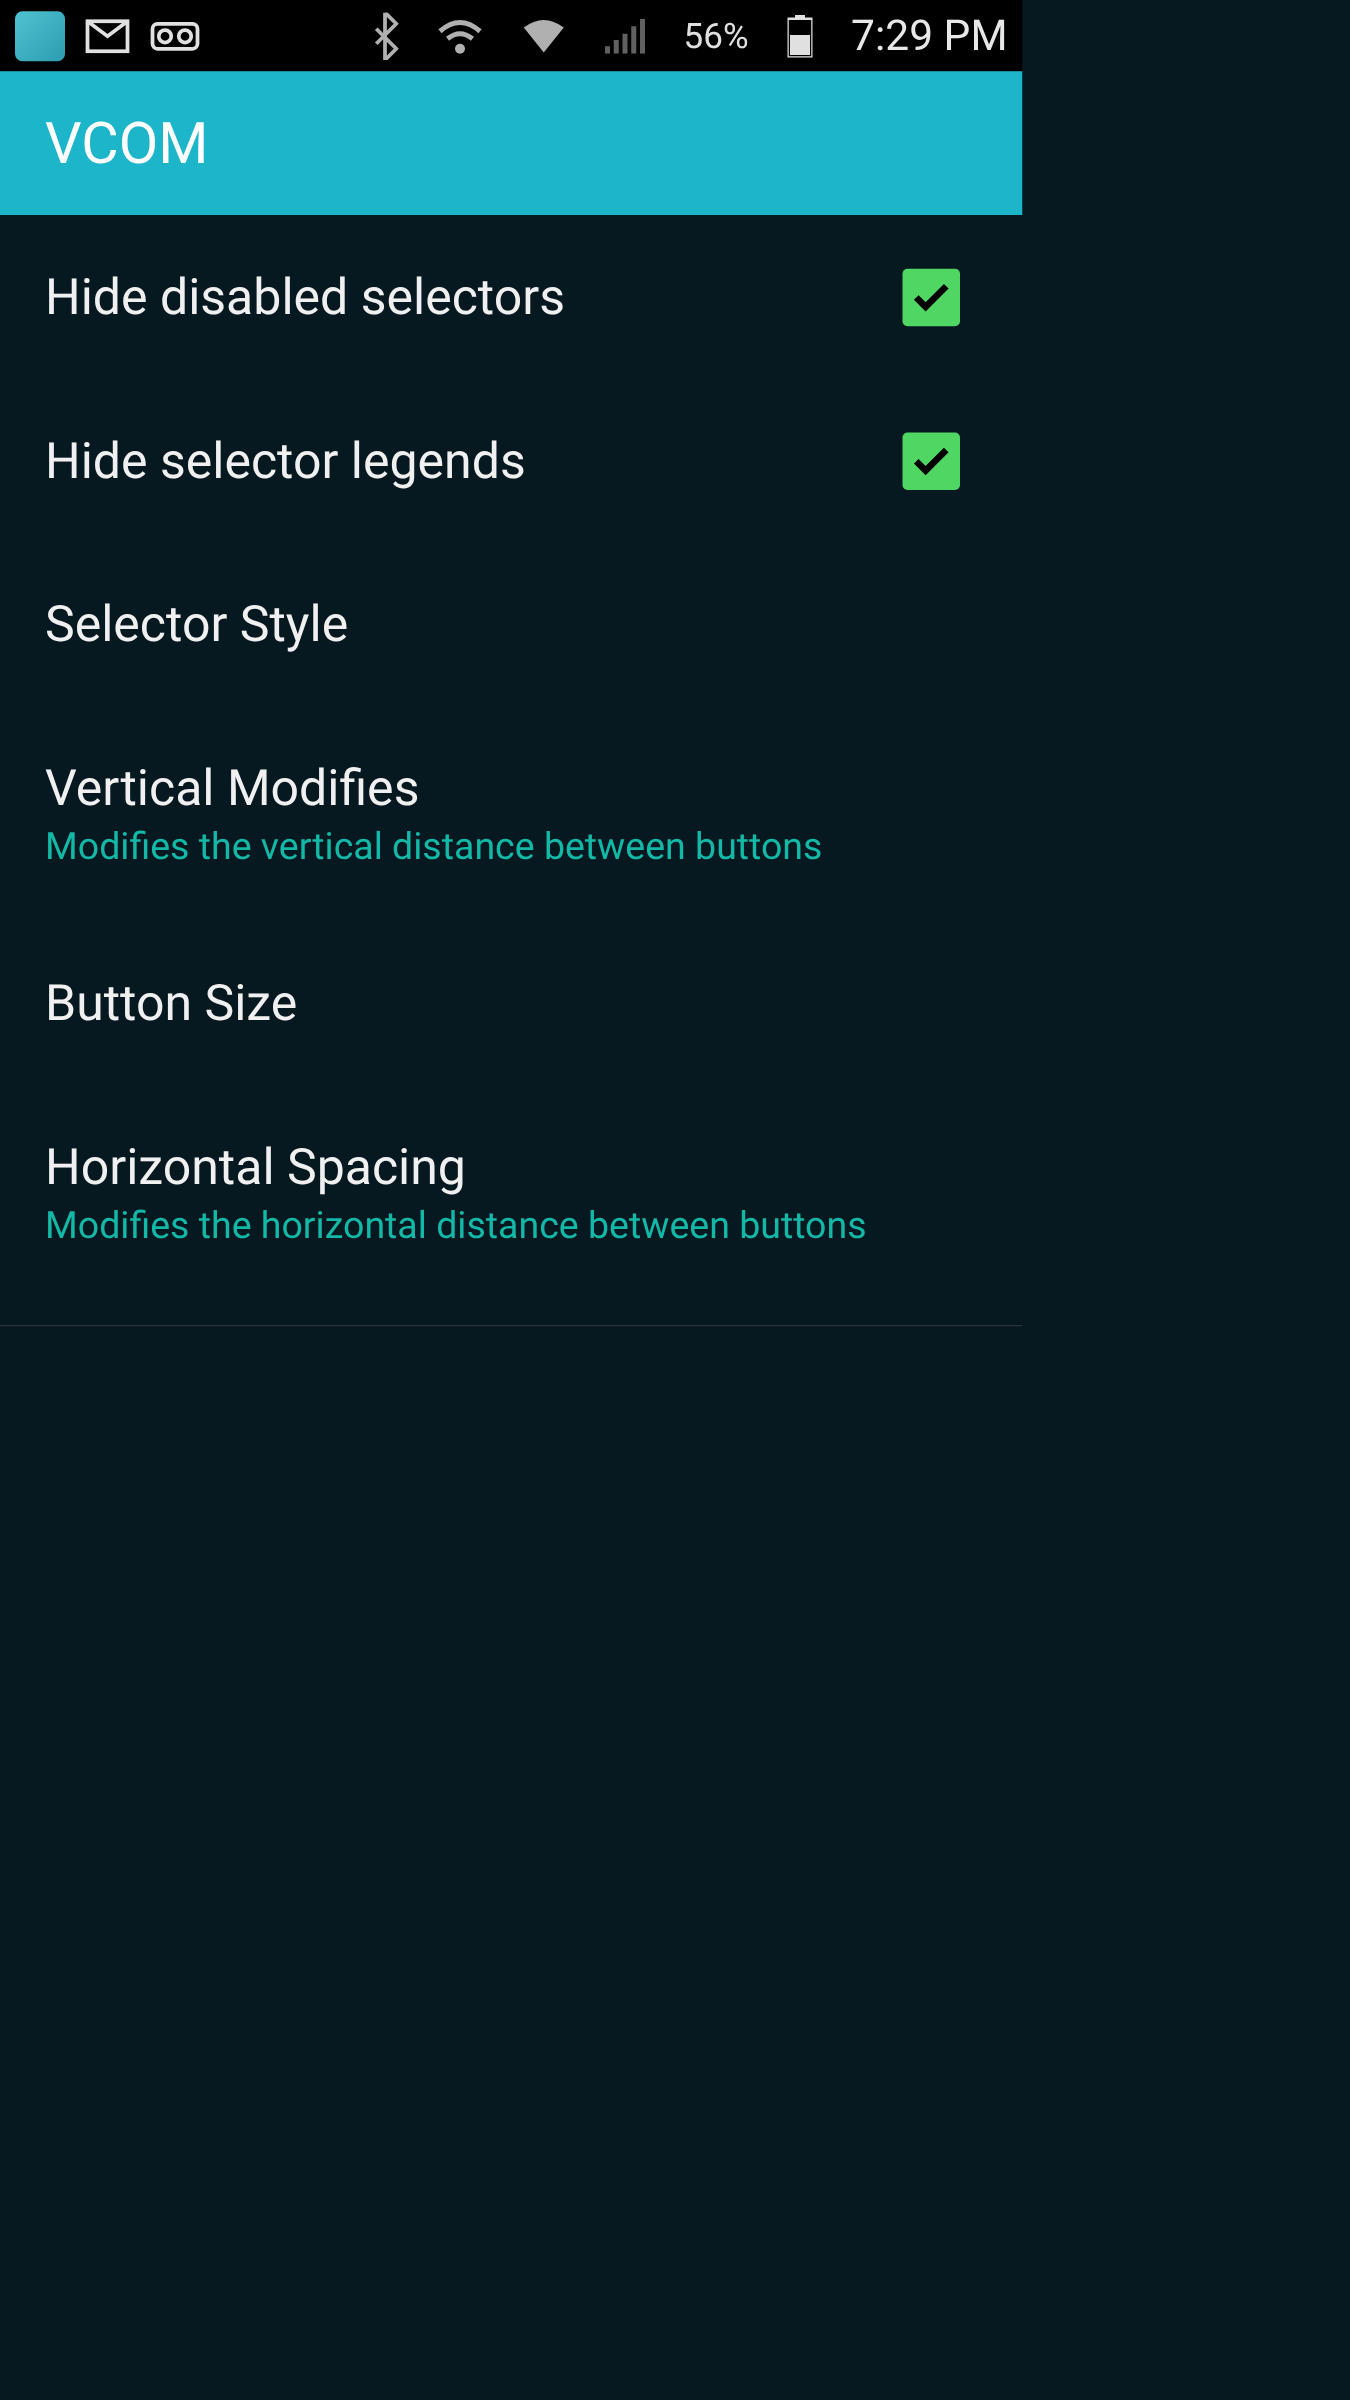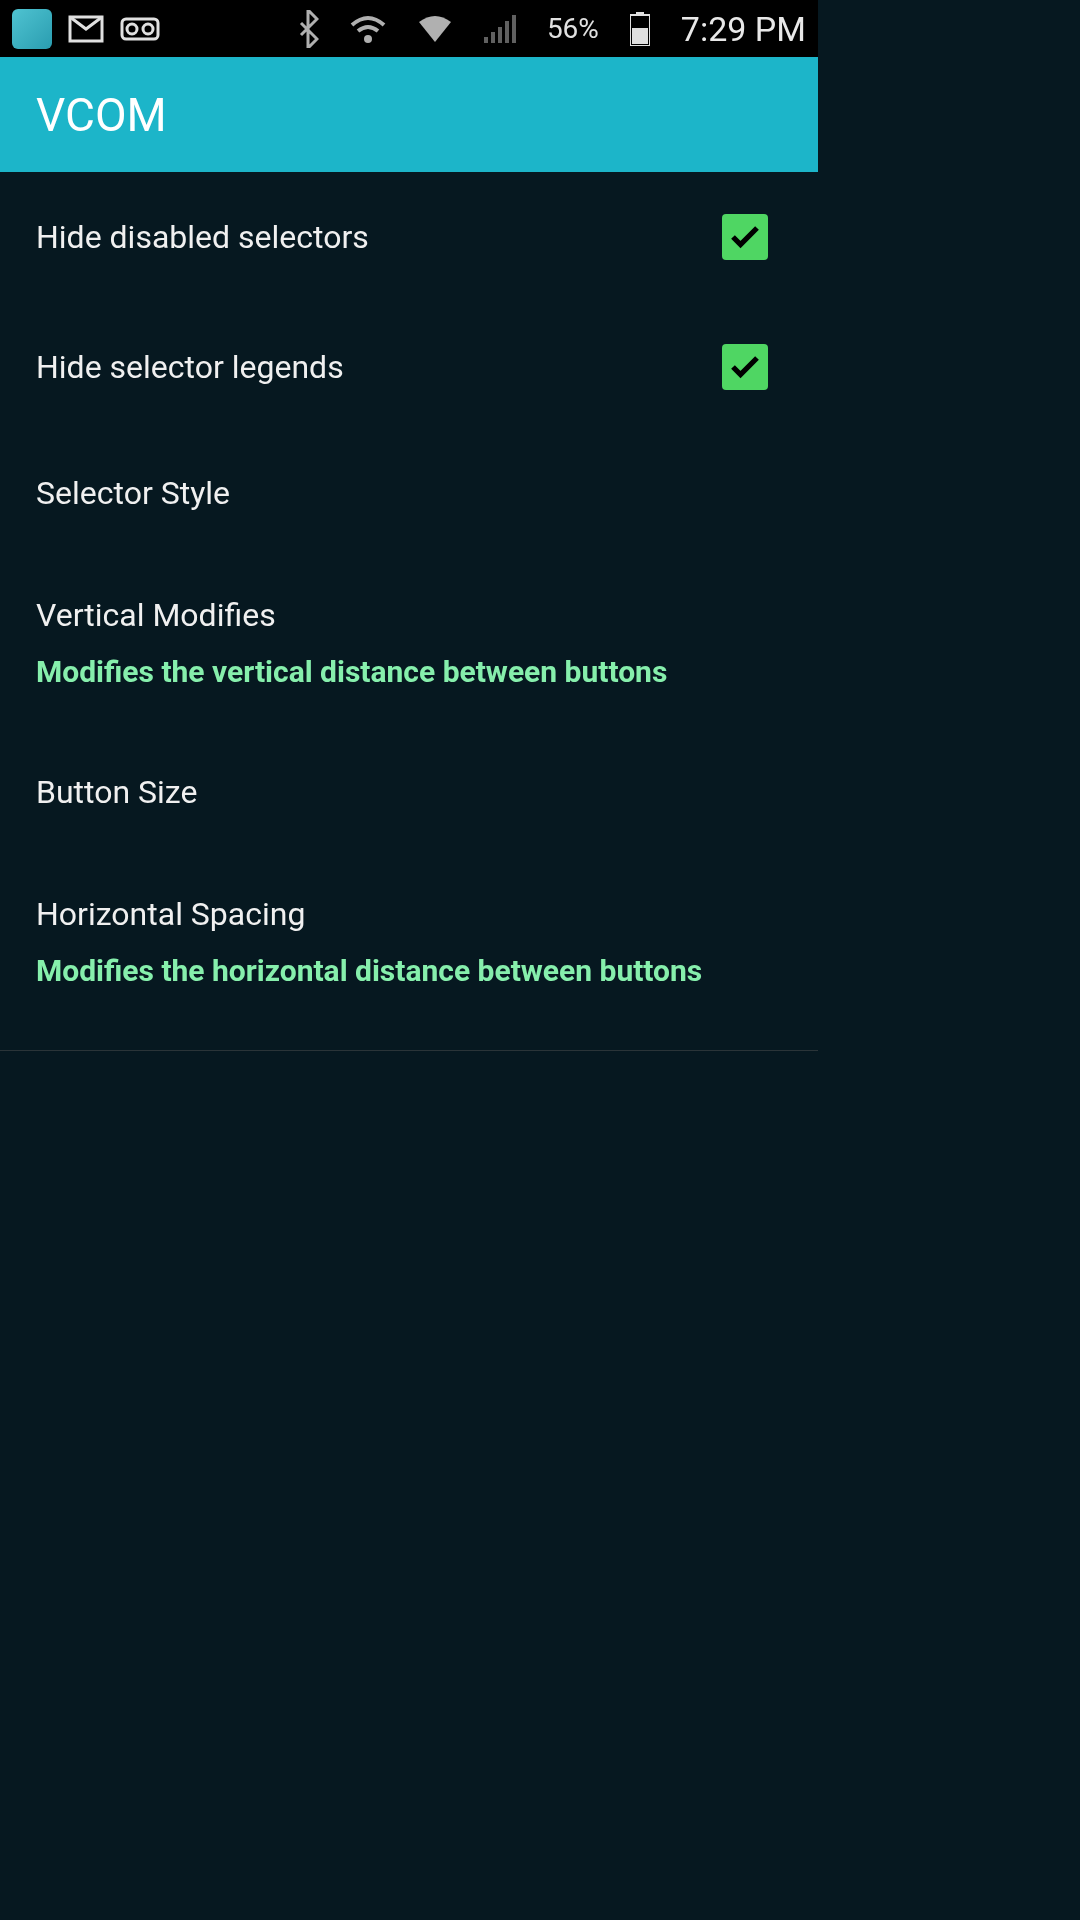--- a/index.html
+++ b/index.html
@@ -79,28 +79,28 @@
       padding: 42px 36px;
       display: flex;
       align-items: center;
       justify-content: space-between;
     }
     .list-item-content {
       flex: 1;
     }
     .list-item-title {
       color: #f0f0f0;
-      font-size: 32px;
+      font-size: 40px;
       font-weight: 400;
     }
     .list-item-subtitle {
-      color: #86efac;
+      color: #14b8a6;
       font-size: 30px;
-      font-weight: 700;
-      margin-top: 20px;
+      font-weight: 400;
+      margin-top: 6px;
     }
     .checkbox {
       width: 46px;
       height: 46px;
       background: #4fd663;
       border-radius: 4px;
       display: flex;
       align-items: center;
       justify-content: center;
       margin-right: 14px;

